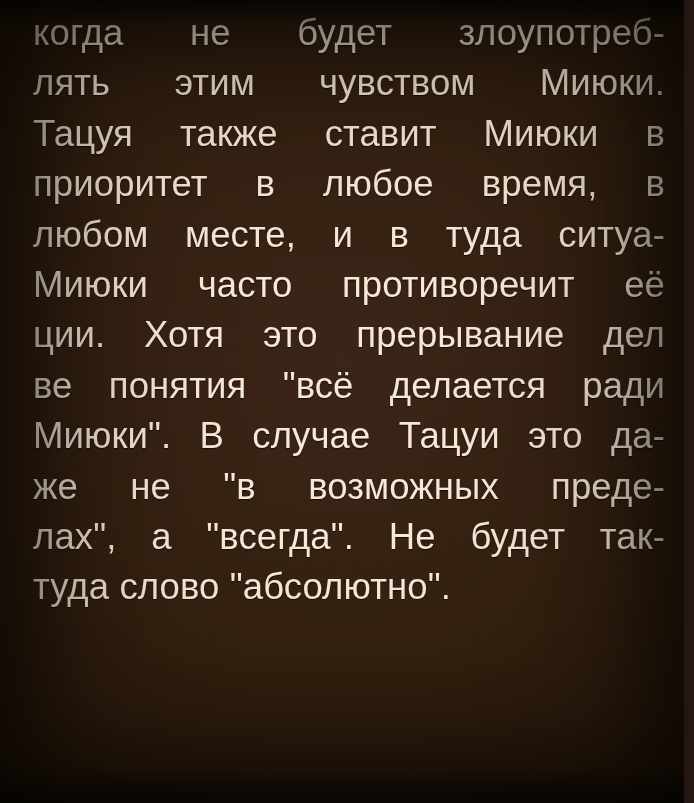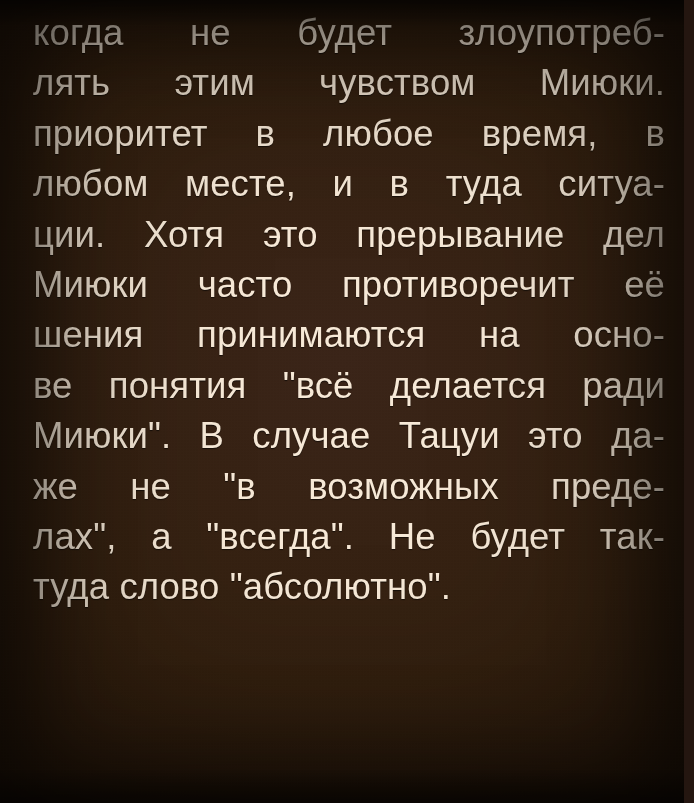--- a/index.html
+++ b/index.html
@@ -77,25 +77,25 @@
     text-align-last: left;
   }
 </style>
 </head>
 <body>
 
 <div class="page">
   <div class="text-block">
     <span class="line">когда не будет злоупотреб-</span>
     <span class="line">лять этим чувством Миюки.</span>
+    <span class="line">Тацуя также ставит Миюки в</span>
     <span class="line">приоритет в любое время, в</span>
     <span class="line">любом месте, и в туда ситуа-</span>
+    <span class="line">Миюки часто противоречит её</span>
     <span class="line">ции. Хотя это прерывание дел</span>
-    <span class="line">Миюки часто противоречит её</span>
-    <span class="line">шения принимаются на осно-</span>
     <span class="line">ве понятия "всё делается ради</span>
     <span class="line">Миюки". В случае Тацуи это да-</span>
     <span class="line">же не "в возможных преде-</span>
     <span class="line">лах", а "всегда". Не будет так-</span>
     <span class="line last">туда слово "абсолютно".</span>
   </div>
   <div class="grain"></div>
   <div class="top-shade"></div>
   <div class="bottom-shade"></div>
   <div class="vignette"></div>

